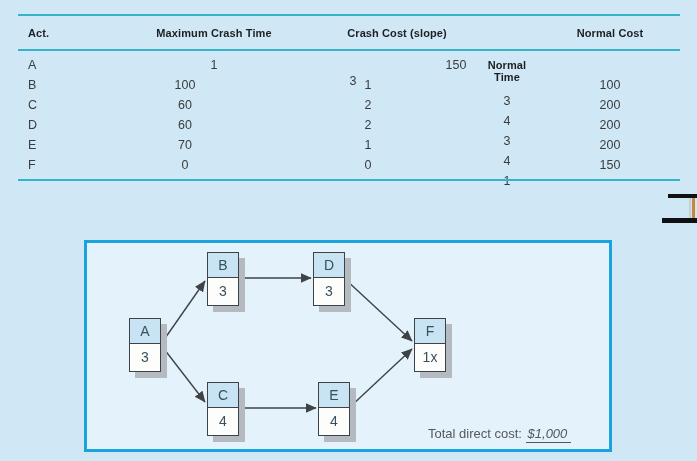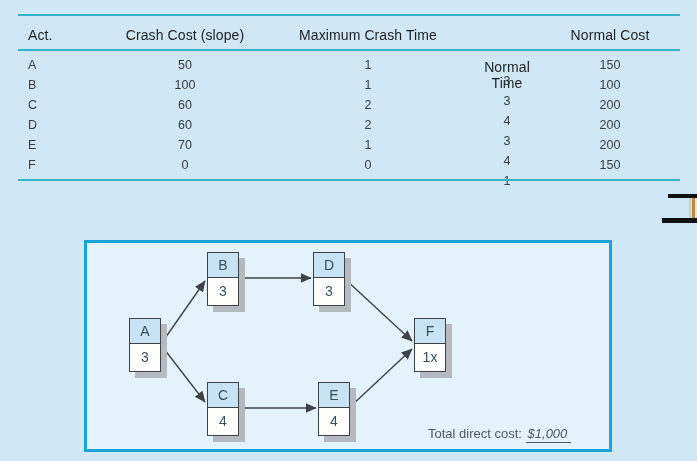--- a/index.html
+++ b/index.html
@@ -10,21 +10,21 @@
     --fragment-black:#111111; --fragment-orange:#c08a3e;
   }
   *{margin:0;padding:0;box-sizing:border-box;}
   body{font-family:"Liberation Sans",sans-serif;background:var(--page-bg);}
   .stage{position:relative;width:697px;height:461px;background:var(--page-bg);overflow:hidden;}
 
   
   .hline{position:absolute;left:18px;width:662px;height:2px;background:var(--table-line);}
   .rule-top{top:14px;} .rule-head{top:49px;} .rule-bottom{top:179px;}
   .thead{position:absolute;left:18px;top:27px;width:662px;display:flex;
-         font-weight:normal;font-size:14px;color:var(--text-dark);letter-spacing:0.1px;}
+         font-weight:bold;font-size:11px;color:var(--text-dark);letter-spacing:0.1px;}
   .tbody{position:absolute;left:18px;top:55px;width:662px;}
   .trow{display:flex;height:20px;align-items:center;font-size:12.5px;color:var(--text-body);}
   .tcell,.hcell{text-align:center;}
   .c0{width:90px;text-align:left;padding-left:10px;}
   .c1{width:154px;} .c2{width:212px;} .c3{width:66px;margin-top:32px;} .c4{width:140px;}
 
   
   .panel{position:absolute;left:84px;top:240px;width:528px;height:212px;
          border:3px solid var(--panel-border);background:var(--panel-bg);}
   .edge-layer{position:absolute;left:0;top:0;width:522px;height:206px;}
@@ -54,30 +54,29 @@
   .frag-orange{left:692px;top:198px;width:3px;height:20px;background:var(--fragment-orange);}
 </style>
 </head>
 <body>
 
 <div class="stage">
 
   <div class="hline rule-top"></div>
   <div class="thead">
     <div class="hcell c0">Act.</div>
+    <div class="hcell c2">Maximum Crash Time</div>
     <div class="hcell c1">Crash Cost (slope)</div>
-    <div class="hcell c2">Maximum Crash Time</div>
     <div class="hcell c3">Normal Time</div>
     <div class="hcell c4">Normal Cost</div>
   </div>
   <div class="hline rule-head"></div>
   <div class="tbody">
       <div class="trow">
         <div class="tcell c0">A</div>
-        <div class="tcell c1">50</div>
         <div class="tcell c2">1</div>
         <div class="tcell c3">3</div>
         <div class="tcell c4">150</div>
       </div>
       <div class="trow">
         <div class="tcell c0">B</div>
         <div class="tcell c1">100</div>
         <div class="tcell c2">1</div>
         <div class="tcell c3">3</div>
         <div class="tcell c4">100</div>

